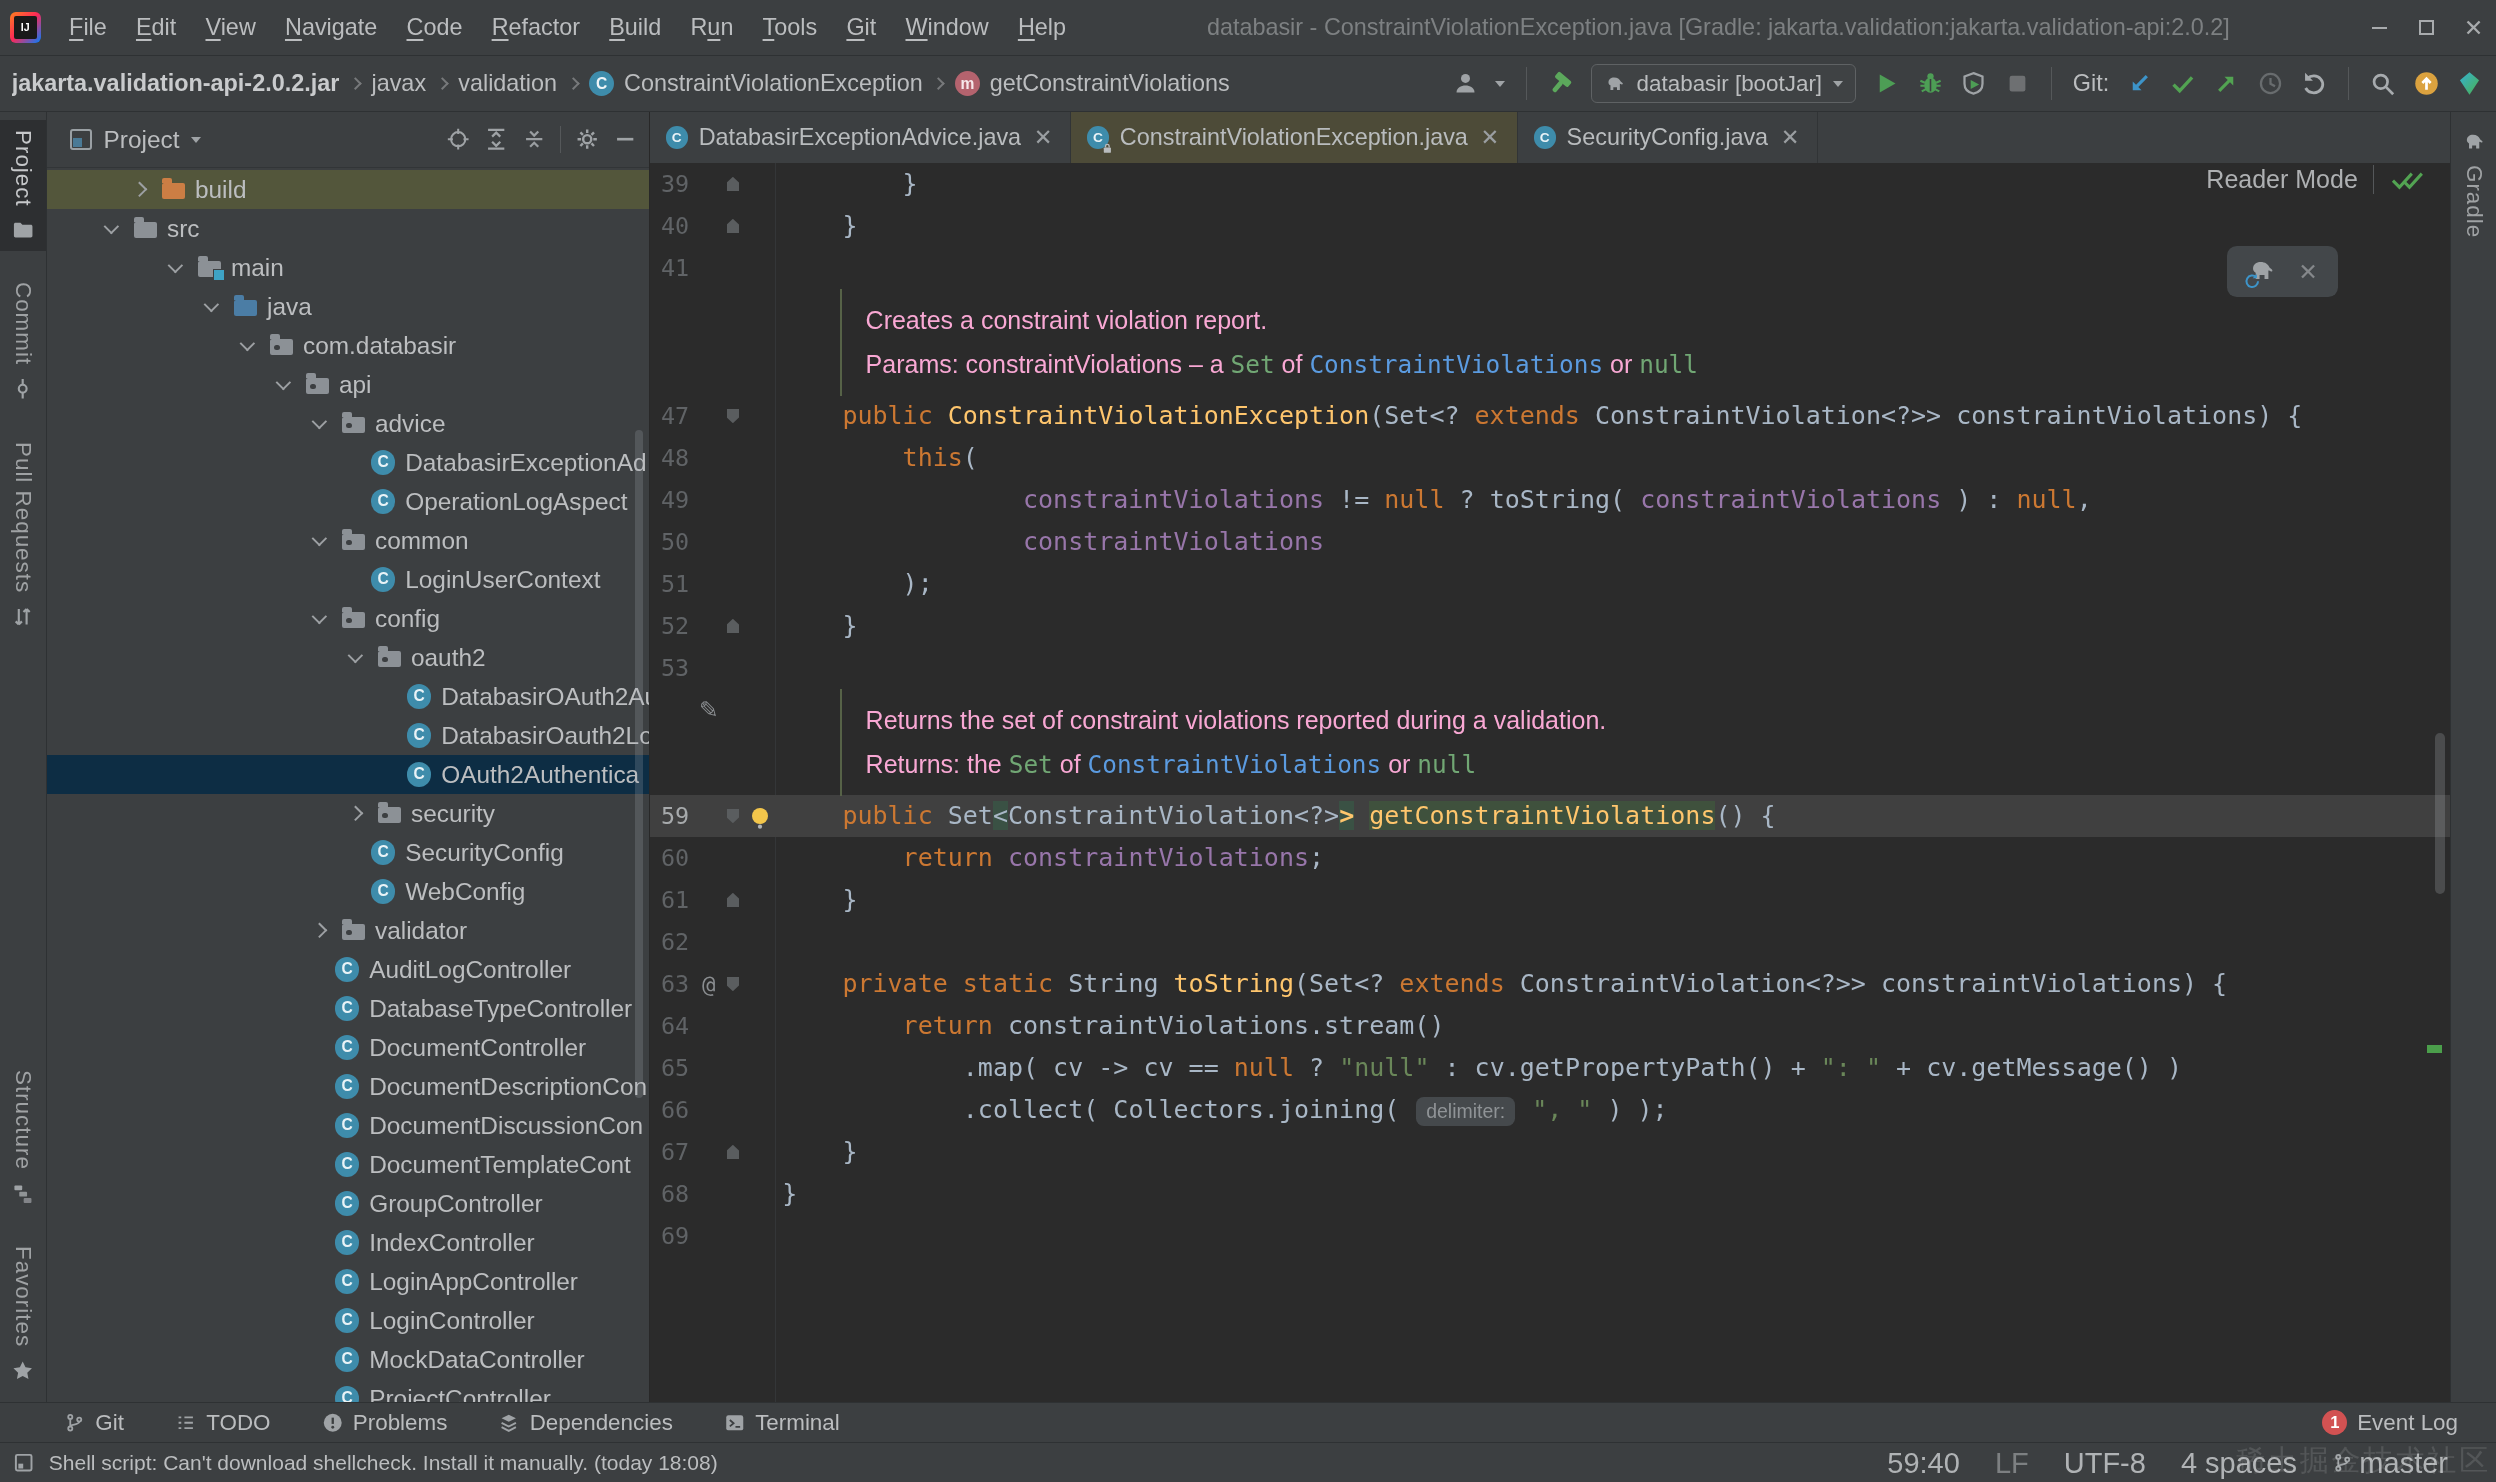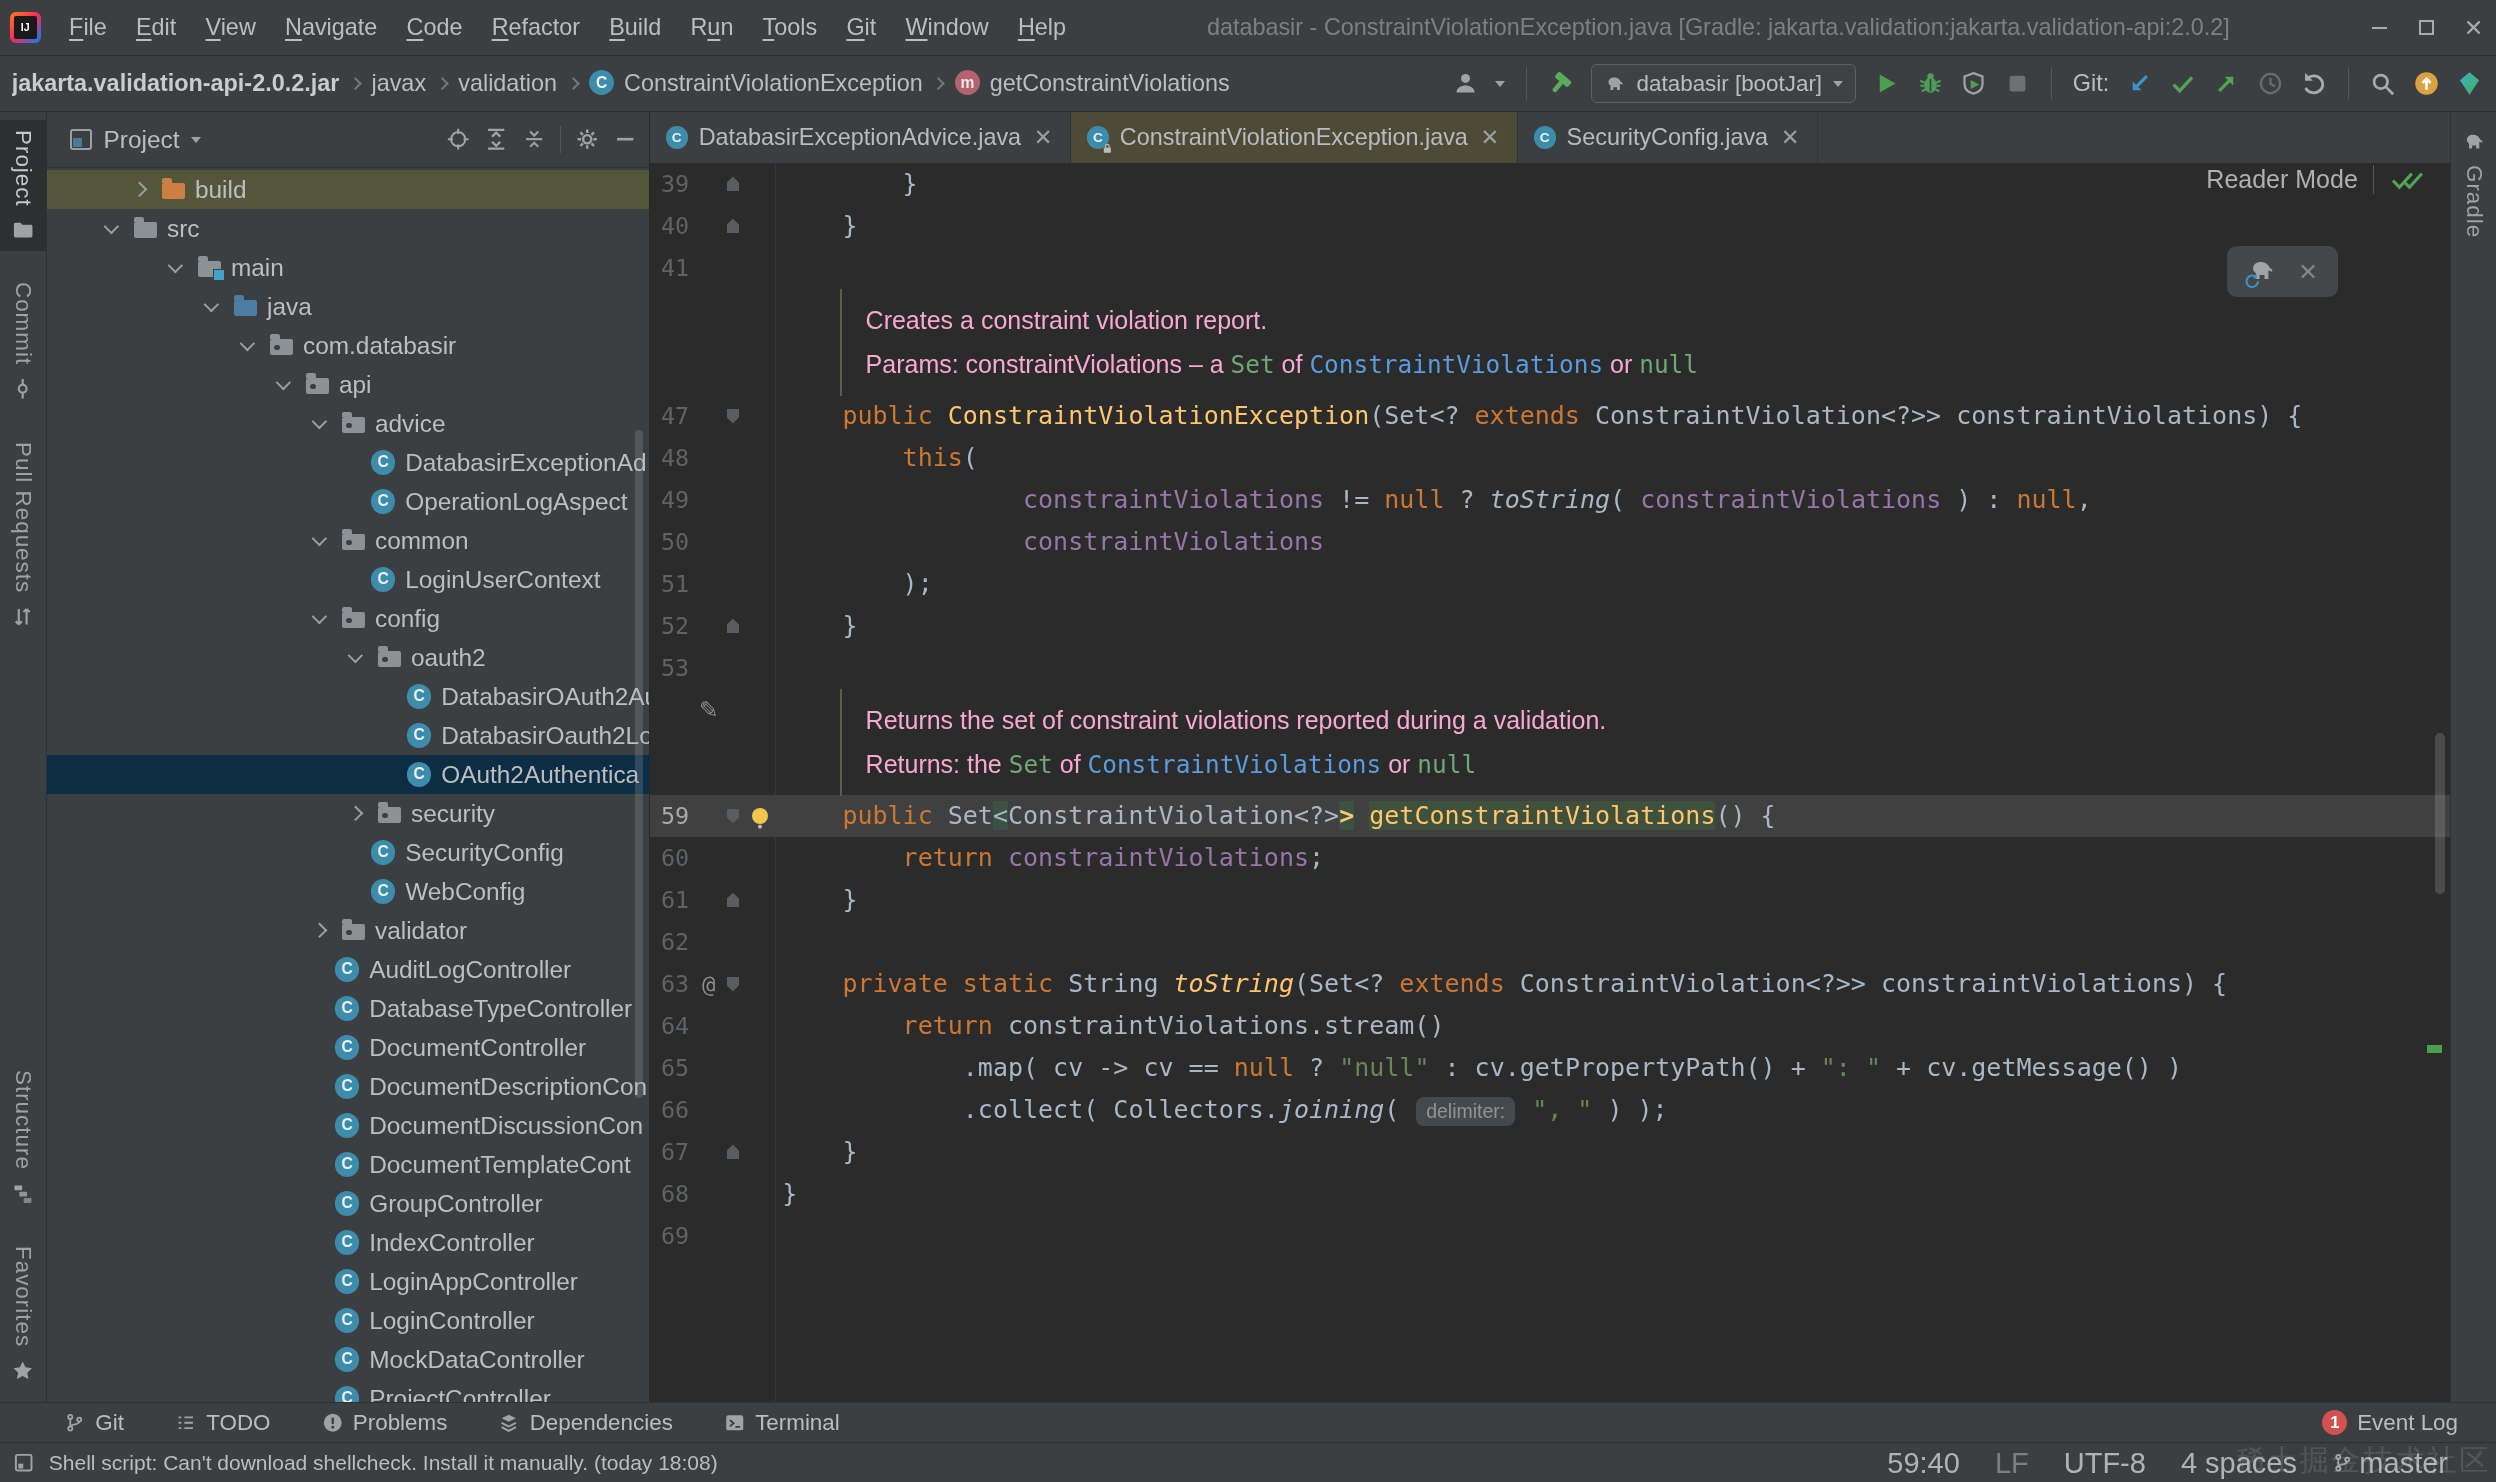--- a/index.html
+++ b/index.html
@@ -19,21 +19,21 @@
   .menu-item u{text-underline-offset:3.9px}
   .win-title{flex:1;text-align:center;font-size:23.4px;color:#7d8082;white-space:nowrap;overflow:hidden}
   .win-controls{display:flex;height:100%}
   .wc{width:47px;height:100%;display:flex;align-items:center;justify-content:center;color:#a8abad;font-size:23.4px}
   .wc .min{width:15.6px;height:2px;background:#a8abad}
   .wc .max{width:15.6px;height:15.6px;border:2px solid #a8abad}
 
   
   .toolbar2{height:56px;background:#3c3f41;border-bottom:1px solid #2e3133;display:flex;align-items:center;padding:0 13.7px 0 11.7px}
   #breadcrumbs{display:flex;align-items:center;gap:11.7px;min-width:0;overflow:hidden}
-  .bc-item{display:flex;align-items:flex-start;gap:9.8px;font-size:23.4px;color:#bbbdbf;white-space:nowrap}
+  .bc-item{display:flex;align-items:center;gap:9.8px;font-size:23.4px;color:#bbbdbf;white-space:nowrap}
   .bc-item.bold{font-weight:bold;color:#c9cbcd}
   .bc-sep{width:8.8px;height:8.8px;border-right:2px solid #77797b;border-top:2px solid #77797b;transform:rotate(45deg);flex:none}
   .chip{width:25px;height:25px;border-radius:50%;display:flex;align-items:center;justify-content:center;color:#eef5f8;font:bold 15.6px "Liberation Sans",sans-serif;flex:none}
   .chip.class{background:#3e8cab}
   .chip.method{background:#b4636e;color:#f6e7ea}
   .tb-actions{margin-left:auto;display:flex;align-items:center;gap:16.6px;flex:none}
   .tb-sep{width:1px;height:33px;background:#55585a;margin:0 3.9px}
   .tb-label{font-size:23.4px;color:#bbbdbf}
   .run-combo{display:flex;align-items:center;gap:10.7px;border:1px solid #5f6264;border-radius:5.9px;height:39px;padding:0 12.7px;font-size:22.4px;color:#bbbdbf;background:#3f4244}
 
@@ -99,21 +99,21 @@
   .fold{width:12.7px;height:14.6px;background:#5a5d5f}
   .fold.start{clip-path:polygon(0 0,100% 0,100% 58%,50% 100%,0 58%)}
   .fold.end{clip-path:polygon(50% 0,100% 42%,100% 100%,0 100%,0 42%)}
   .bulb{width:16.6px;height:16.6px;border-radius:50%;background:#f3c64b;box-shadow:0 10.7px 0 -5.9px #b0b3b5}
   .codecell{flex:1;white-space:pre;min-width:0;padding-left:7.8px}
   .c-kw{color:#cc7832}
   .c-d{color:#a9b7c6}
   .c-decl{color:#ffc66d}
   .c-field{color:#9876aa}
   .c-str{color:#6a8759}
-  .c-it{font-style:italic}
+  .c-it{}
   .c-brace{color:#ffc66d;font-weight:bold}
   .c-hlb{background:#3a5144}
   .c-hlid{background:#3f513d}
   .hint-pill{display:inline-block;background:#45494c;color:#8f9396;border-radius:7.8px;padding:0 9.8px;font:19.5px/29px "Liberation Sans",sans-serif;vertical-align:middle;margin:0 2px}
   .docblock{margin-left:58px;border-left:2.9px solid #566247;padding:8.8px 0 8.8px 23.4px;font:25px/44px "Liberation Sans",sans-serif}
   .c-g{color:#f9a8d4}
   .c-dc{color:#71a774;font-family:"DejaVu Sans Mono",monospace;font-size:24.4px}
   .c-link{color:#5b9be0;font-family:"DejaVu Sans Mono",monospace;font-size:24.4px}
   .pencil{color:#8a8d90;font-size:23.4px;margin-top:15.6px;font-family:"DejaVu Sans",sans-serif}
   .reader{position:absolute;top:2px;right:27px;display:flex;align-items:center;gap:15.6px}

